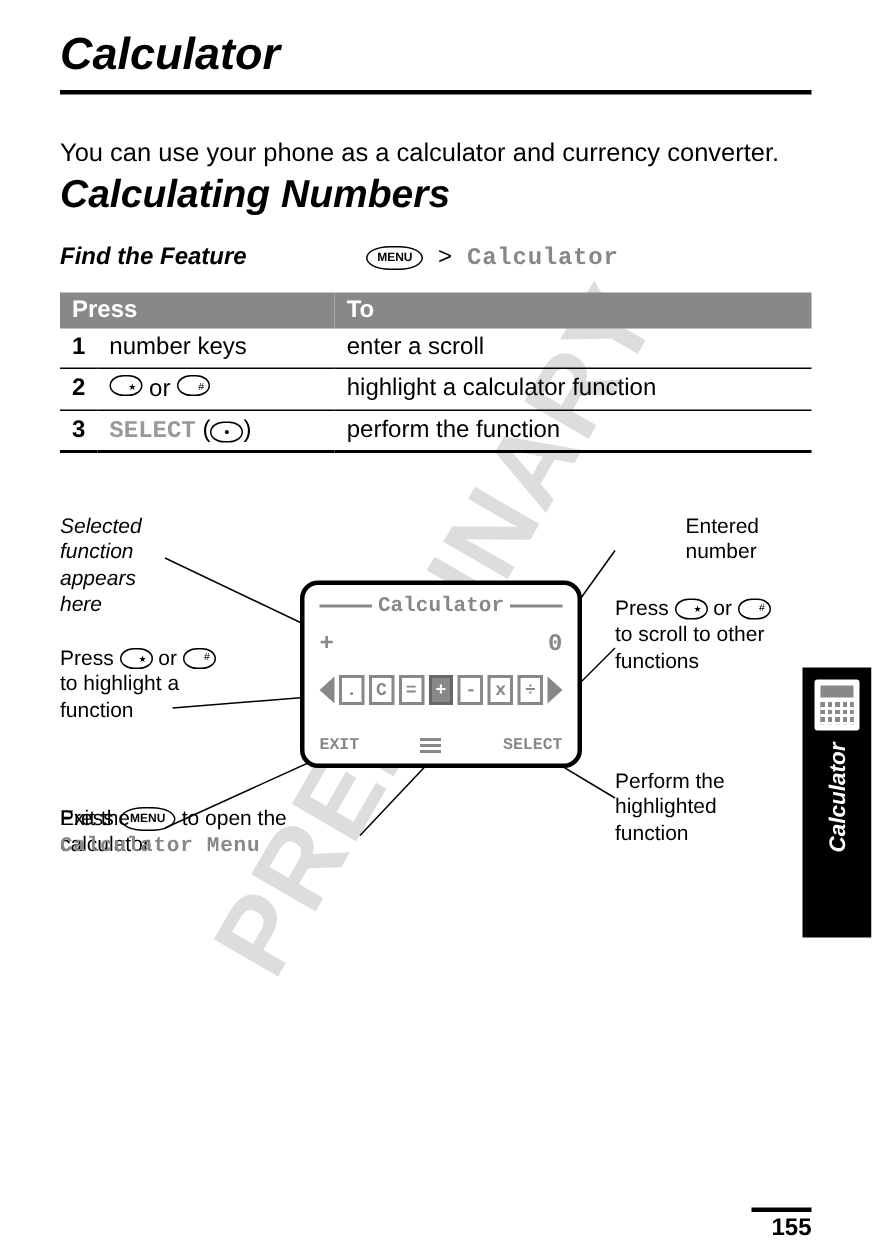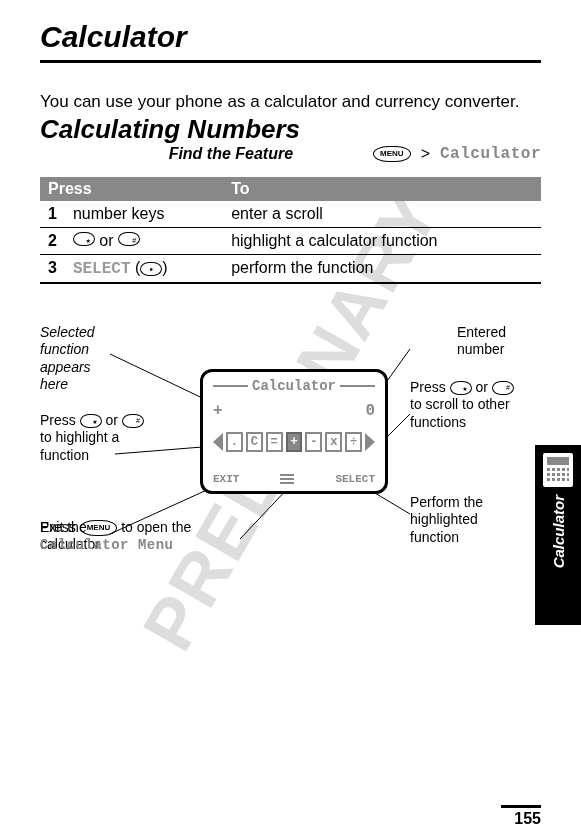--- a/index.html
+++ b/index.html
@@ -1,22 +1,22 @@
 <!DOCTYPE html>
 <html><head>
 <meta charset="utf-8">
 <style>
   * { box-sizing: border-box; margin: 0; padding: 0; }
   body { font-family: Arial, Helvetica, sans-serif; width: 581px; height: 840px; position: relative; background: #fff; color: #000; }
   .watermark { position: absolute; top: 50%; left: 50%; transform: translate(-50%, -50%) rotate(-60deg); font-size: 72px; font-weight: bold; color: #ddd; letter-spacing: 2px; pointer-events: none; z-index: 0; }
   .content { position: relative; z-index: 1; padding: 20px 40px 0 40px; }
   h1 { font-style: italic; font-weight: bold; font-size: 30px; border-bottom: 3px solid #000; padding-bottom: 6px; margin-bottom: 28px; }
   .intro { font-size: 17px; line-height: 1.35; }
-  h2 { font-style: italic; font-weight: bold; font-size: 26px; }
-  .feature-line { display: flex; align-items: center; gap: 10px; margin-bottom: 14px; justify-content: flex-end; }
+  h2 { font-style: italic; font-weight: bold; font-size: 26px; margin-bottom: 18px; }
+  .feature-line { display: flex; align-items: center; gap: 10px; margin-bottom: 14px; }
   .feature-label { font-weight: bold; font-style: italic; font-size: 16px; }
   .menu-key { display: inline-flex; align-items: center; justify-content: center; border: 1.5px solid #000; border-radius: 50%/60%; padding: 1px 6px; font-size: 8px; font-weight: bold; height: 16px; }
   .mono { font-family: "Courier New", monospace; font-weight: bold; color: #888; letter-spacing: 0.5px; }
   table.steps { width: 100%; border-collapse: collapse; font-size: 16px; }
   table.steps th { background: #888; color: #fff; text-align: left; padding: 3px 8px; font-weight: bold; }
   table.steps td { padding: 4px 8px; border-bottom: 1px solid #000; vertical-align: top; }
   table.steps tr:last-child td { border-bottom: 2px solid #000; }
   .stepnum { font-weight: bold; width: 20px; }
   .softkey-oval { display: inline-flex; border: 1.5px solid #000; border-radius: 50%/60%; width: 22px; height: 14px; align-items: center; justify-content: center; font-size: 10px; }
   .select-mono { font-family: "Courier New", monospace; font-weight: bold; color: #999; }

